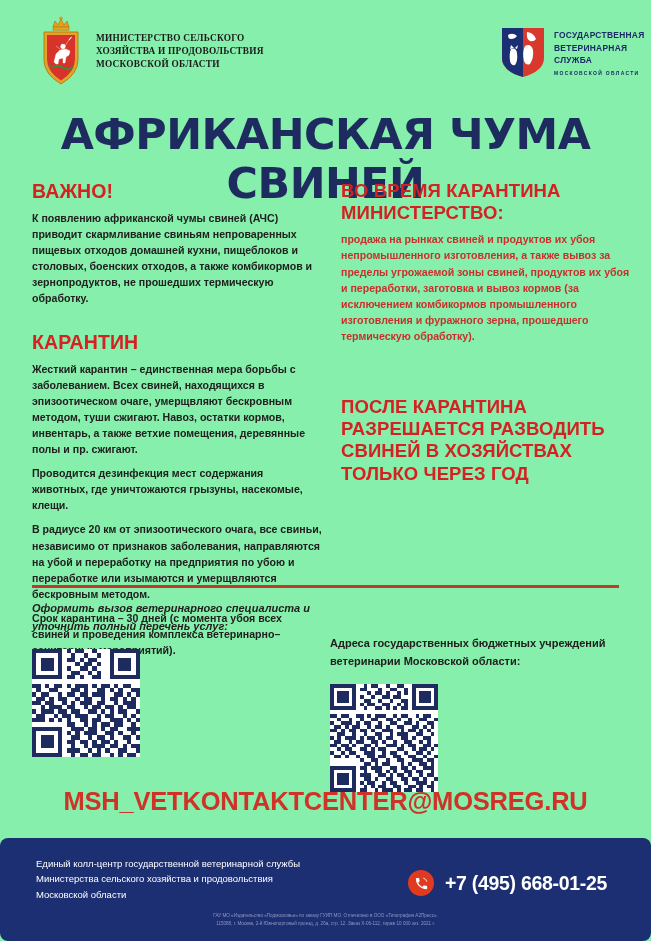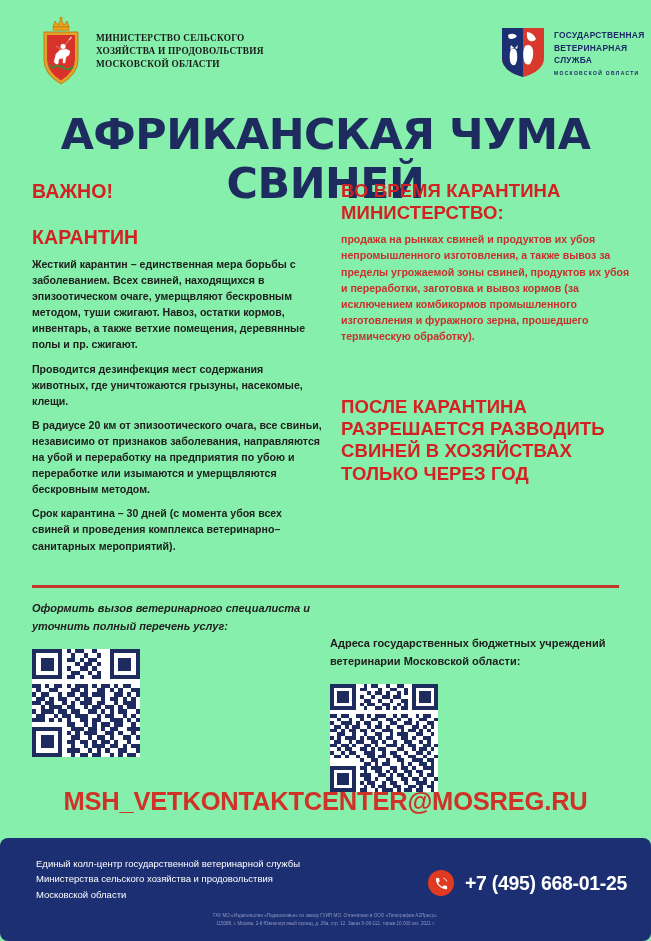--- a/index.html
+++ b/index.html
@@ -185,21 +185,21 @@
   }
   .footer-text {
     position: absolute;
     left: 36px; top: 18px;
     color: #ffffff;
     font-size: 9.5px;
     line-height: 1.62;
   }
   .phone-wrap {
     position: absolute;
-    left: 428px; top: 32px;
+    left: 408px; top: 32px;
     display: flex;
     align-items: center;
     gap: 11px;
   }
   .phone-icon {
     width: 26px; height: 26px;
     border-radius: 50%;
     background: #e03a20;
     display: flex;
     align-items: center;
@@ -284,20 +284,21 @@
         <div class="l1">СЛУЖБА</div>
         <div class="l2">МОСКОВСКОЙ ОБЛАСТИ</div>
       </div>
     </div>
   </div>
 
   <div class="poster-title">АФРИКАНСКАЯ ЧУМА СВИНЕЙ</div>
 
   <div class="col col-left">
     <div class="sec-head">ВАЖНО!</div>
+    <p class="body-text">К появлению африканской чумы свиней (АЧС) приводит скармливание свиньям непроваренных пищевых отходов домашней кухни, пищеблоков и столовых, боенских отходов, а также комбикормов и зернопродуктов, не прошедших термическую обработку.</p>
     <div class="spacer-md"></div>
     <div class="sec-head">КАРАНТИН</div>
     <p class="body-text">Жесткий карантин – единственная мера борьбы с заболеванием. Всех свиней, находящихся в эпизоотическом очаге, умерщвляют бескровным методом, туши сжигают. Навоз, остатки кормов, инвентарь, а также ветхие помещения, деревянные полы и пр. сжигают.</p>
     <p class="body-text">Проводится дезинфекция мест содержания животных, где уничтожаются грызуны, насекомые, клещи.</p>
     <p class="body-text">В радиусе 20 км от эпизоотического очага, все свиньи, независимо от признаков заболевания, направляются на убой и переработку на предприятия по убою и переработке или изымаются и умерщвляются бескровным методом.</p>
     <p class="body-text">Срок карантина – 30 дней (с момента убоя всех свиней и проведения комплекса ветеринарно–санитарных мероприятий).</p>
   </div>
 
   <div class="col col-right">
     <div class="sec-head big">ВО ВРЕМЯ КАРАНТИНА МИНИСТЕРСТВО:</div>

